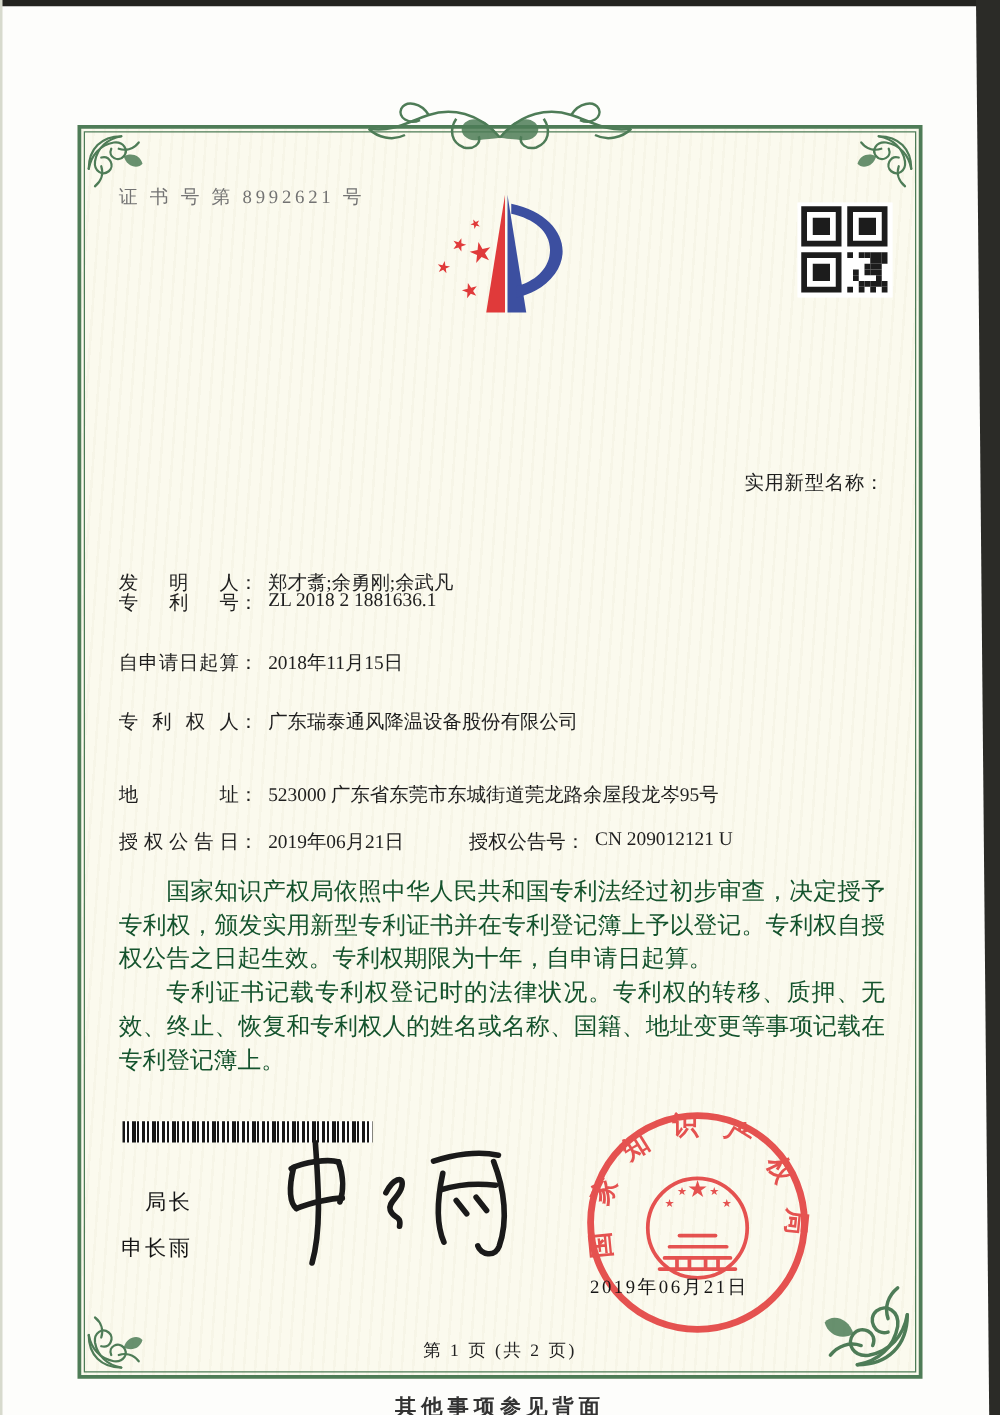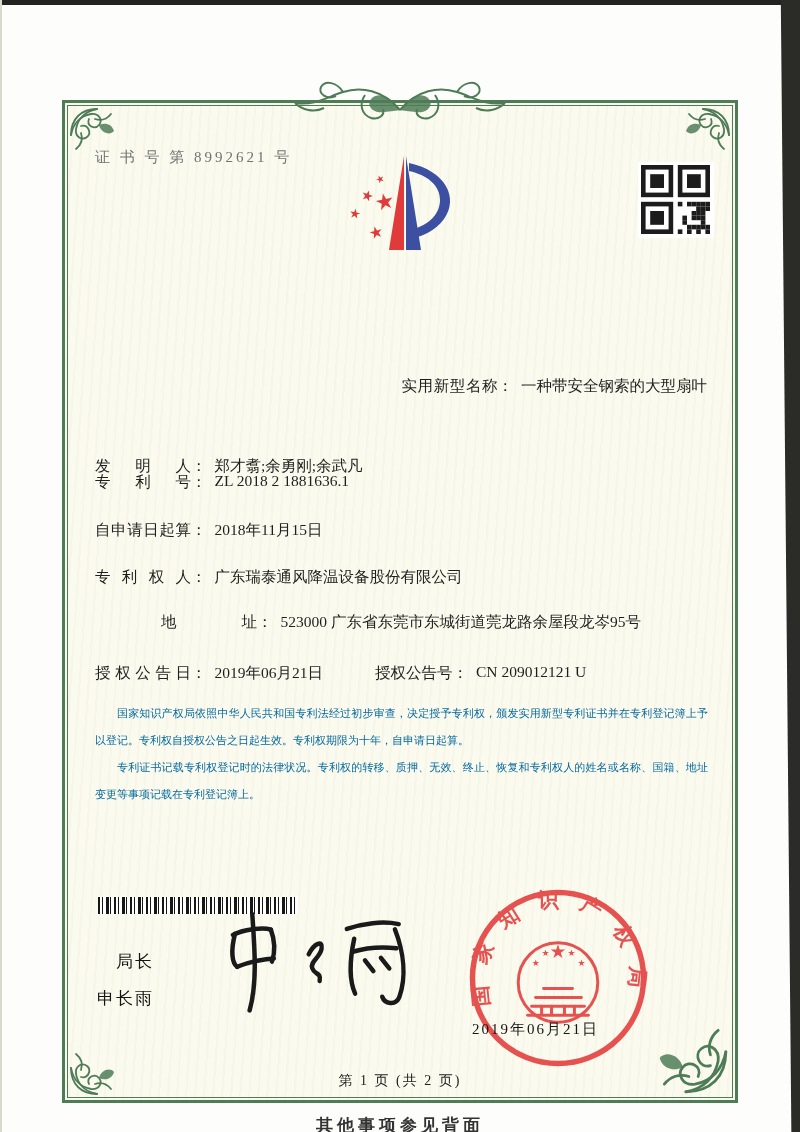--- a/index.html
+++ b/index.html
@@ -29,26 +29,26 @@
   .qr{position:absolute;left:638px;top:162px;width:76px;height:76px;background:#fff;}
   .title{position:absolute;left:62px;top:276px;width:676px;text-align:center;
          font-size:35px;font-weight:bold;letter-spacing:9px;color:#1a1a1a;}
 
   
   .frow{position:absolute;left:95px;width:612px;font-size:15.5px;display:flex;color:#1f1f1f;}
   .flabel{display:inline-block;width:96px;text-align:justify;text-align-last:justify;flex:none;}
   .fcolon{flex:none;}
   .fvalue{margin-left:8px;white-space:nowrap;}
   .r1{top:376px;justify-content:flex-end;} .r2{top:428px;margin-top:28px;} .r3{top:472px;} .r4{top:520px;}
-  .r5{top:567px;} .r6{top:612px;justify-content:center;} .r7{top:663px;}
+  .r5{top:567px;} .r6{top:626px;} .r7{top:663px;}
   .grant2{margin-left:52px;display:flex;}
 
   
-  .paras{position:absolute;left:95px;top:700px;width:613px;font-size:11px;
-         line-height:27px;text-align:justify;color:#0369a1;}
+  .paras{position:absolute;left:95px;top:700px;width:613px;font-size:19px;
+         line-height:27px;text-align:justify;color:#14532d;}
   .paras p{margin:0;text-indent:2em;}
 
   
   .barcode{position:absolute;left:98px;top:897px;width:200px;height:17px;
      background:repeating-linear-gradient(90deg,#161616 0 2px,#fff 2px 4px,#161616 4px 5px,
        #fff 5px 8px,#161616 8px 11px,#fff 11px 12px,#161616 12px 13px,#fff 13px 16px);}
   .officer{position:absolute;left:97px;top:950px;font-family:"Liberation Sans","DejaVu Sans",sans-serif;
            font-size:17px;color:#151515;}
   .officer div{margin-bottom:14px;letter-spacing:2px;text-align:right;}
   .signature{position:absolute;left:212px;top:898px;width:210px;height:128px;transform:rotate(-2deg);}
@@ -175,21 +175,20 @@
         <rect x="3" y="39.8" width="32.199999999999996" height="32.199999999999996" fill="#1c1c1c"></rect>
         <rect x="7.6" y="44.4" width="23" height="23" fill="#fff"></rect>
         <rect x="12.2" y="49" width="13.799999999999999" height="13.799999999999999" fill="#1c1c1c"></rect>
       </svg>
   </div>
 
 
   <div class="frow r1">
     <span class="flabel">实用新型名称</span>
       <span class="fcolon">：</span>
-    <span class="fvalue">一种带安全钢索的大型扇叶</span>
   </div>
   <div class="frow r2">
     <span class="flabel">发明人</span>
       <span class="fcolon">：</span>
     <span class="fvalue">郑才翥;余勇刚;余武凡</span>
   </div>
   <div class="frow r3">
     <span class="flabel">专利号</span>
       <span class="fcolon">：</span>
     <span class="fvalue">ZL 2018 2 1881636.1</span>

